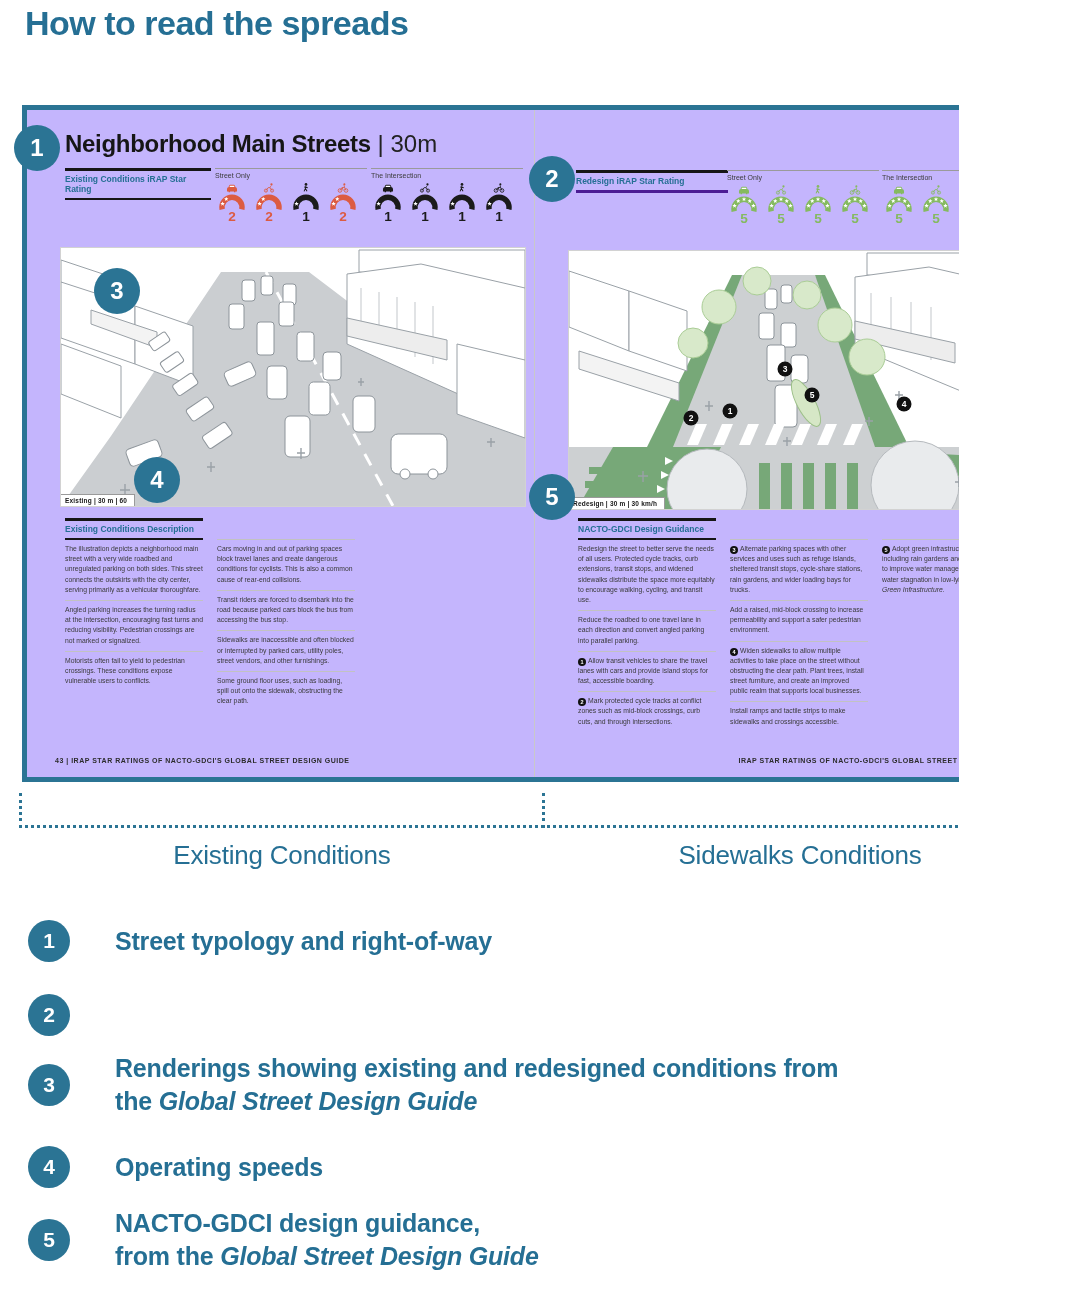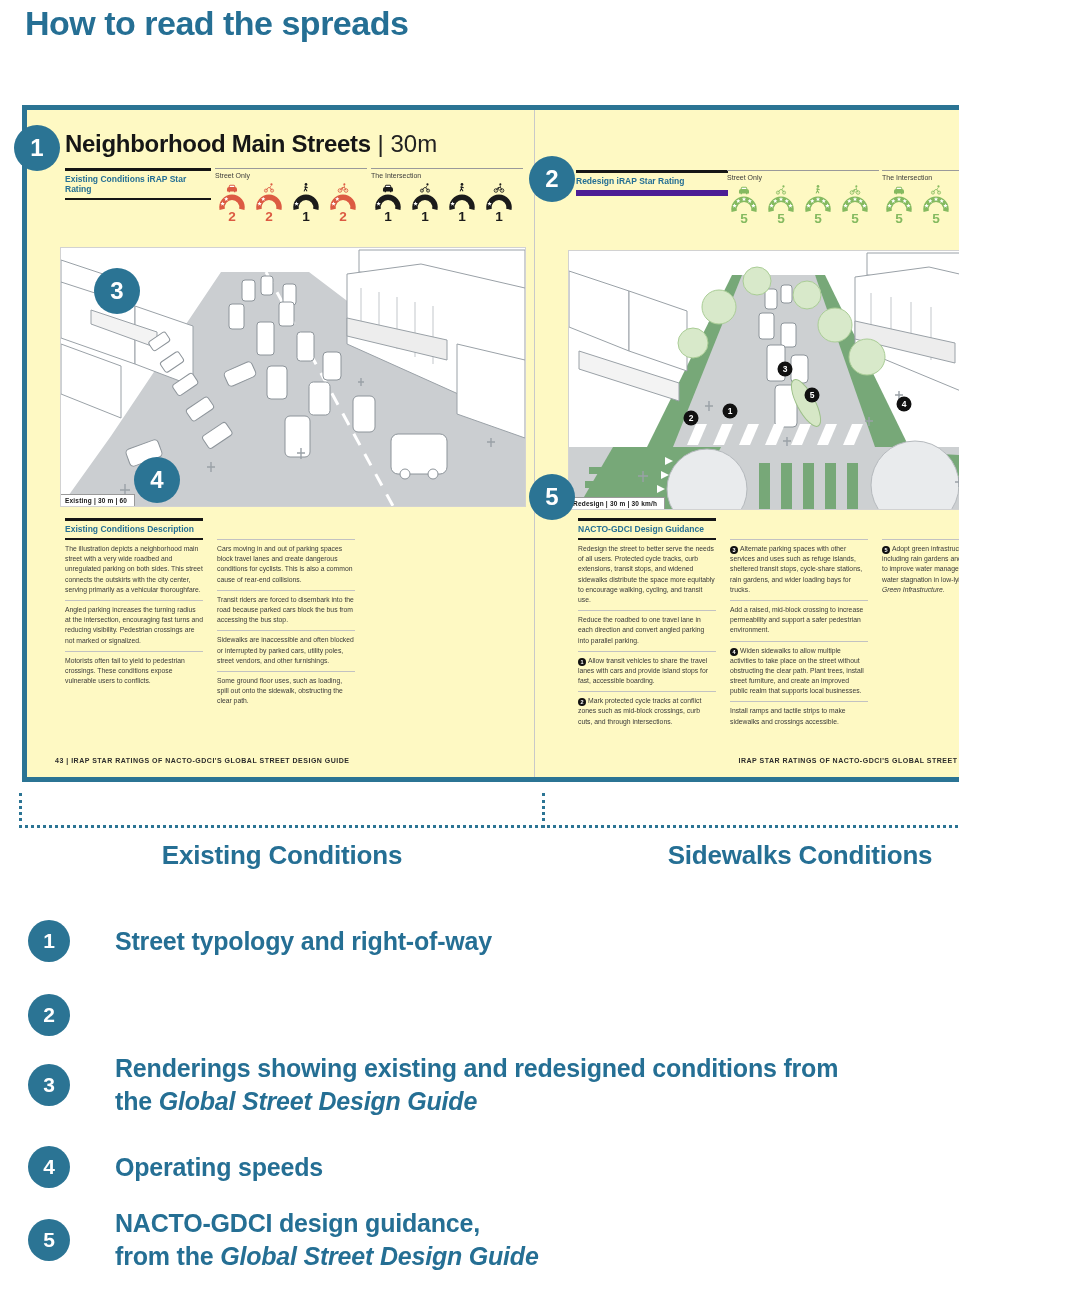--- a/index.html
+++ b/index.html
@@ -13,33 +13,33 @@
 body{background:#fff;font-family:"Liberation Sans",sans-serif;}
 .canvas{position:relative;width:959px;height:1294px;background:#fff;overflow:hidden;}
 
 
 .main-title{position:absolute;left:25px;top:4px;font-size:34px;font-weight:700;
   color:var(--teal-text);letter-spacing:-.5px;}
 
 
 .spread{position:absolute;left:22px;top:105px;width:1026px;height:677px;
   border:5px solid var(--accent);background:#fff;display:flex;}
-.page{position:relative;flex:1 1 50%;background:#fef9c3;padding-left:40px;}
+.page{position:relative;flex:1 1 50%;background:#c4b5fd;padding-left:40px;}
 .page.left{border-right:1px solid #c9c9c9;}
 
 
 .ptitle{position:absolute;left:38px;top:20px;font-size:24px;color:#161616;white-space:nowrap;}
 .ptitle .b{font-weight:700;letter-spacing:-.3px;}
 .ptitle .l{font-weight:400;color:#222;}
 
 
 .rhead{position:absolute;width:146px;border-top:3px solid #161616;border-bottom:2px solid #161616;
   padding:3px 0 4px;color:var(--teal-text);font-size:8.5px;font-weight:700;}
 .page.left .rhead{left:38px;top:58px;}
-.page.right .rhead{left:41px;top:60px;width:152px;border-bottom:6px solid #4c1d95;}
+.page.right .rhead{left:41px;top:60px;width:152px;border-bottom:3px solid #4c1d95;}
 .rgroup{position:absolute;width:152px;}
 .page.left .rgroup.g1{left:188px;top:58px;}
 .page.left .rgroup.g2{left:344px;top:58px;}
 .page.right .rgroup.g1{left:192px;top:60px;}
 .page.right .rgroup.g2{left:347px;top:60px;}
 .glabel{border-top:1px solid #9a9a9a;padding-top:3px;font-size:7px;color:#3c3c3c;}
 .gicons{display:flex;gap:3px;margin-top:2px;}
 .gicons svg{display:block;}
 
 
@@ -78,21 +78,21 @@
 .c4{left:134px;top:457px;}
 .c5{left:529px;top:474px;}
 
 
 .bracket-h{position:absolute;left:19px;top:792px;width:1035px;height:36px;border-bottom:3px dotted var(--accent);}
 .bracket-v{position:absolute;top:793px;height:35px;width:0;border-left:3px dotted var(--accent);}
 .bv1{left:19px;} .bv2{left:542px;} .bv3{left:1051px;}
 
 
 .blabel{position:absolute;top:840px;width:444px;text-align:center;color:var(--teal-text);
-  font-size:26px;font-weight:700;letter-spacing:-.2px;}
+  font-size:26px;font-weight:400;letter-spacing:-.2px;}
 .bl-left{left:60px;} .bl-right{left:578px;}
 
 
 .lrow{position:absolute;left:28px;display:flex;align-items:center;gap:45px;}
 .lnum{width:42px;height:42px;border-radius:50%;background:var(--accent);color:#fff;flex:0 0 42px;
   display:flex;align-items:center;justify-content:center;font-size:21px;font-weight:700;}
 .ltext{color:var(--teal-text);font-size:25px;font-weight:700;line-height:33px;letter-spacing:-.2px;}
 .ltext i{font-style:italic;}
 .r1{top:920px;} .r2{top:994px;} .r3{top:1052px;} .r4{top:1146px;} .r5{top:1207px;}
 </style>

